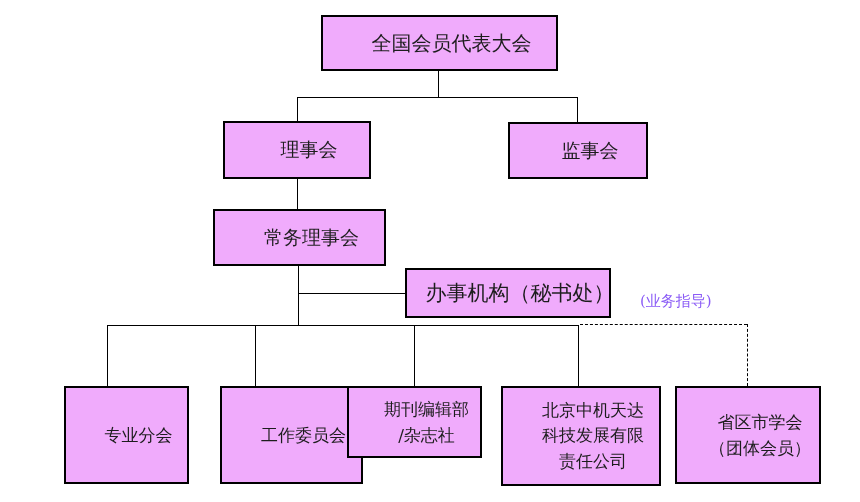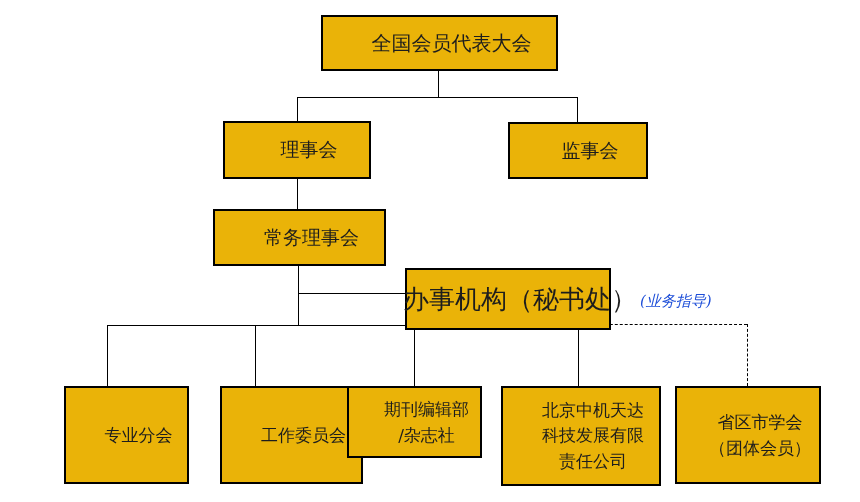--- a/index.html
+++ b/index.html
@@ -9,36 +9,36 @@
     height: 502px;
     background: #ffffff;
     font-family: "DejaVu Serif", "Liberation Serif", serif;
     color: #1d1d1d;
     overflow: hidden;
   }
   .node {
     position: absolute;
     box-sizing: border-box;
     border: 2px solid #000000;
-    background: #eab308;
+    background: #f0abfc;
     display: flex;
     flex-direction: column;
     align-items: center;
     justify-content: center;
     text-align: center;
     padding-left: 24px;
   }
   .node-line { white-space: nowrap; }
 
   
   .n-congress   { left: 321px; top: 15px;  width: 237px; height: 56px;  font-size: 20px; }
   .n-council    { left: 223px; top: 121px; width: 148px; height: 58px;  font-size: 19px; }
   .n-supervisors{ left: 508px; top: 122px; width: 140px; height: 57px;  font-size: 19px; align-items: center; }
   .n-standing   { left: 213px; top: 209px; width: 173px; height: 57px;  font-size: 19px; }
-  .n-office     { left: 405px; top: 268px; width: 206px; height: 62px;  font-size: 26px; }
+  .n-office     { left: 405px; top: 268px; width: 206px; height: 50px;  font-size: 21px; }
   .n-branch     { left: 64px;  top: 386px; width: 125px; height: 98px;  font-size: 17px; }
   .n-committee  { left: 184px; top: 386px; width: 143px; height: 98px;  font-size: 17px; margin-left: 36px; }
   .n-editorial  { left: 347px; top: 386px; width: 135px; height: 72px;  font-size: 17px; line-height: 1.55; }
   .n-company    { left: 501px; top: 386px; width: 160px; height: 100px; font-size: 17px; line-height: 1.5; }
   .n-local      { left: 675px; top: 386px; width: 146px; height: 98px;  font-size: 17px; line-height: 1.55; }
 
   
   .hline { position: absolute; height: 0; border-top: 1px solid #000000; }
   .vline { position: absolute; width: 0;  border-left: 1px solid #000000; }
   .hline.dashed { border-top-style: dashed; }
@@ -57,22 +57,21 @@
   .c-editorial-drop  { left: 414px; top: 325px; height: 61px; }
   .c-company-drop    { left: 578px; top: 325px; height: 61px; }
   .c-guidance-h      { left: 580px; top: 324px; width: 167px; }
   .c-guidance-v      { left: 747px; top: 324px; height: 62px; }
 
   .annotation {
     position: absolute;
     left: 640px; top: 292px;
     font-size: 15px;
     white-space: nowrap;
-    color: #1d4ed8;
-    font-style: italic;
+    color: #8b5cf6;
   }
 </style>
 </head>
 <body>
 
 <div class="canvas">
 
   <div class="vline c-congress-stem"></div>
   <div class="hline c-level2-bar"></div>
   <div class="vline c-council-drop"></div>

